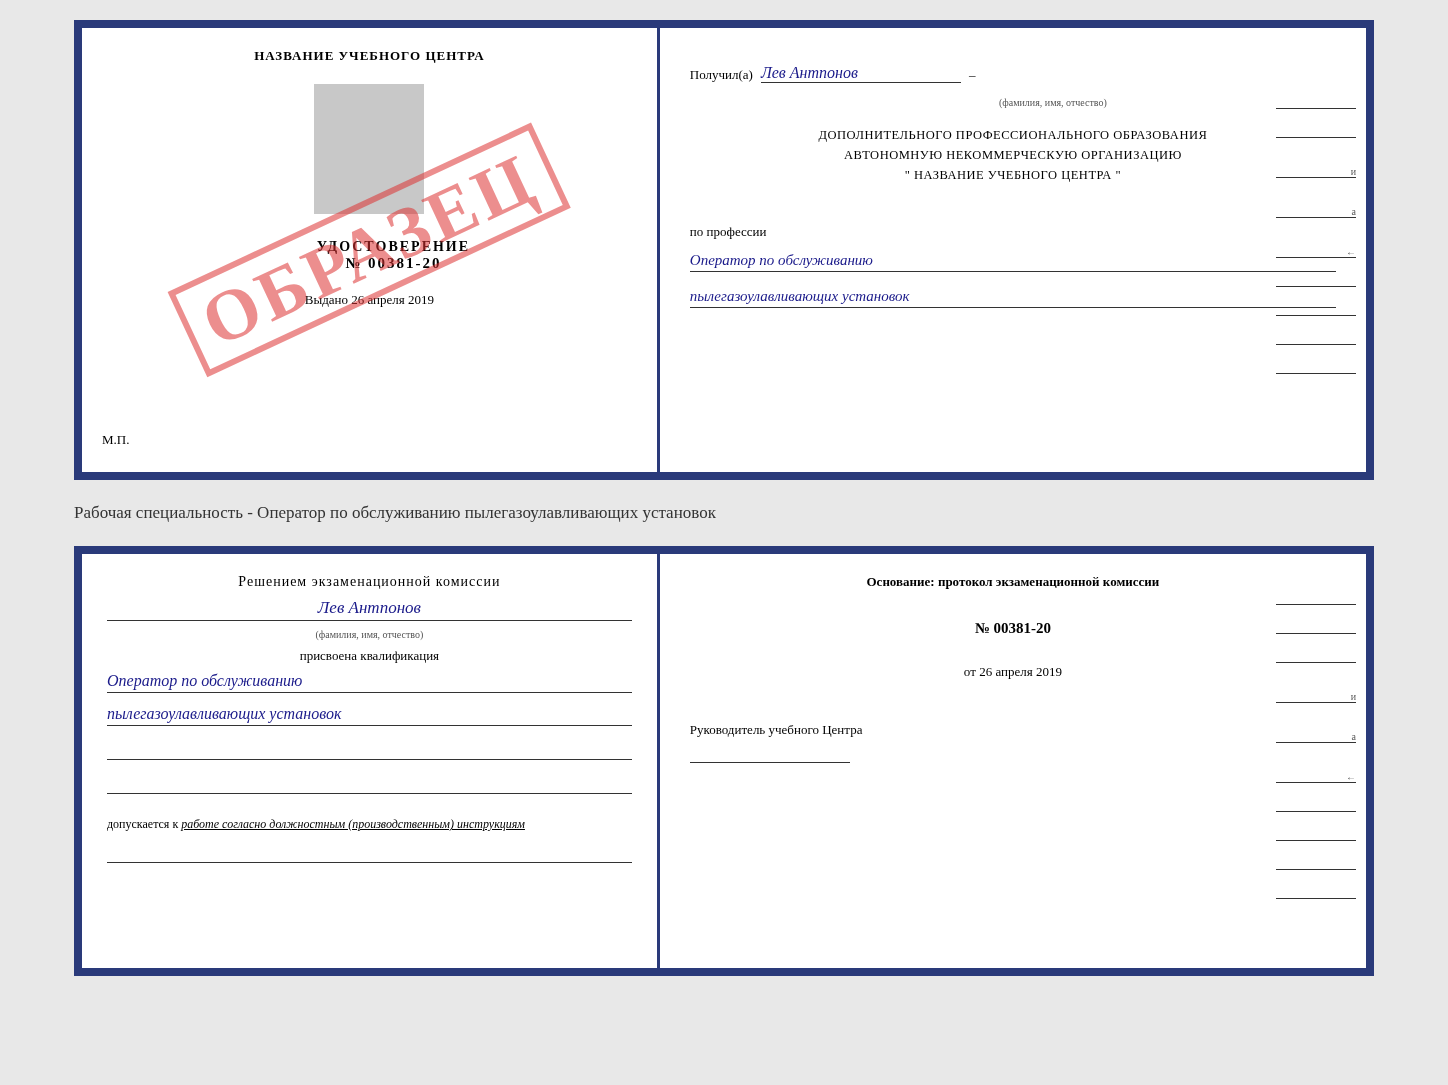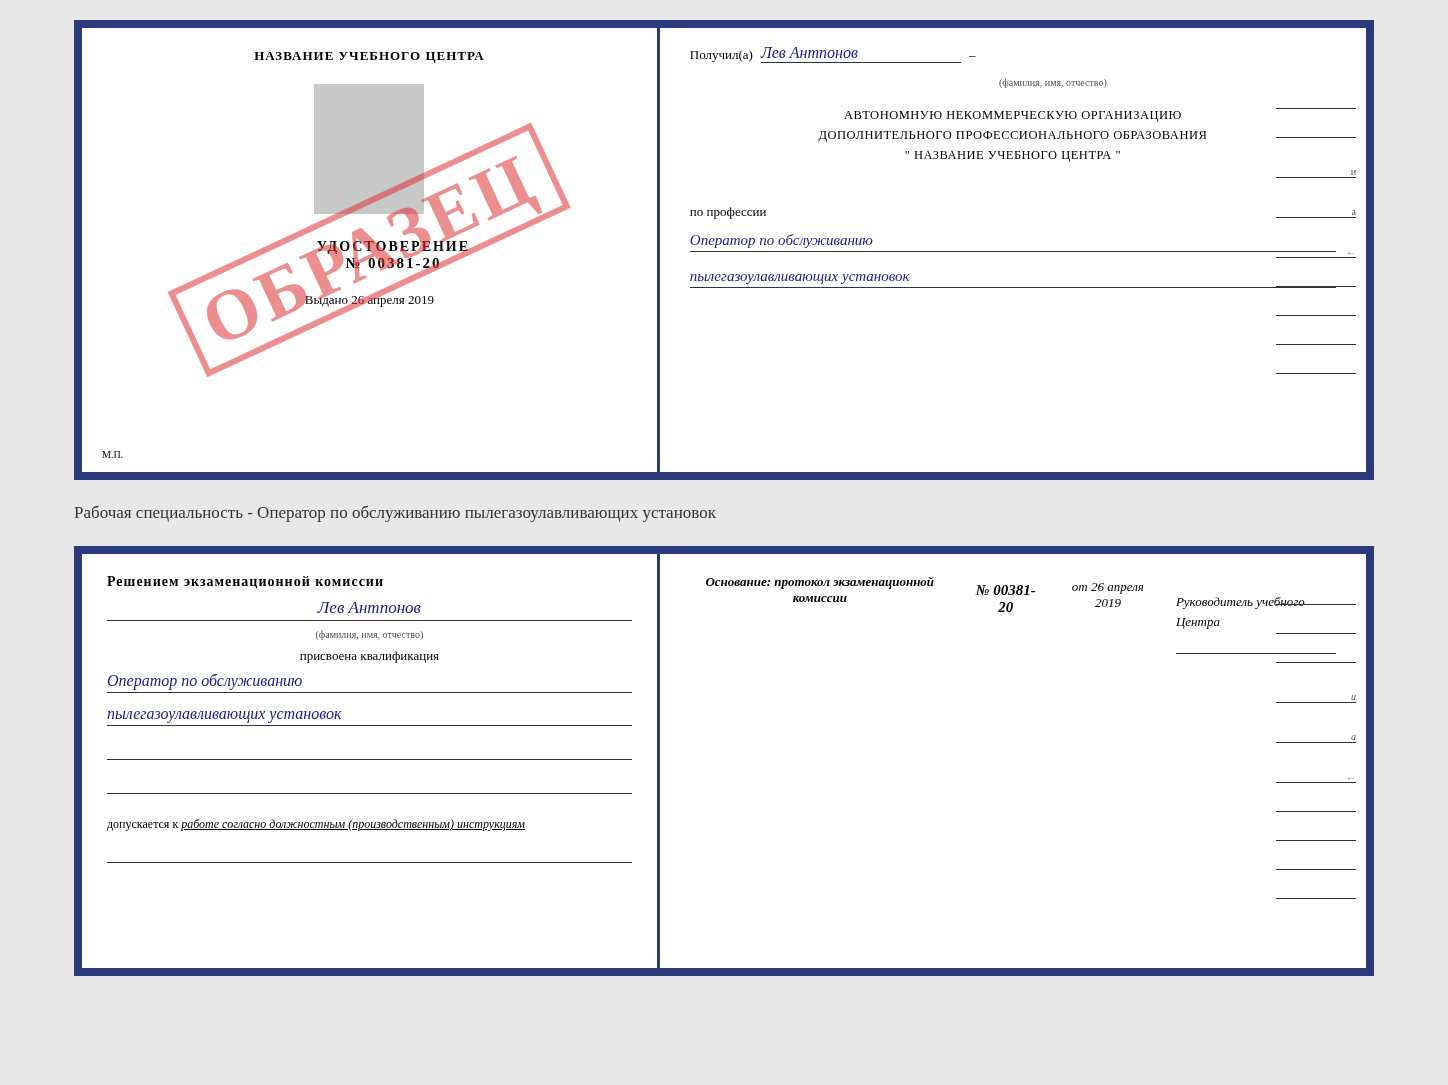--- a/index.html
+++ b/index.html
@@ -36,21 +36,21 @@
       padding: 20px 25px;
       display: flex;
       flex-direction: column;
       align-items: center;
       position: relative;
       overflow: hidden;
     }
 
     .cert-right {
       width: 55%;
-      padding: 16px 30px;
+      padding: 36px 30px;
       display: flex;
       flex-direction: column;
       gap: 12px;
       position: relative;
     }
 
     .school-title {
       font-size: 13px;
       font-weight: bold;
       text-align: center;
@@ -84,23 +84,23 @@
       letter-spacing: 2px;
     }
 
     .vydano-line {
       margin-top: 20px;
       font-size: 13px;
     }
 
     .mp-line {
       position: absolute;
-      bottom: 12px;
+      bottom: 24px;
       left: 20px;
-      font-size: 10px;
+      font-size: 13px;
     }
 
     
     .obrazets-stamp {
       position: absolute;
       top: 50%;
       left: 50%;
       transform: translate(-50%, -50%) rotate(-25deg);
       font-size: 72px;
       font-weight: 900;
@@ -227,30 +227,29 @@
       display: flex;
       flex-direction: column;
       gap: 8px;
       position: relative;
     }
 
     .cert-bottom-right {
       width: 55%;
       padding: 20px 30px;
       display: flex;
-      flex-direction: row;
+      flex-direction: column;
       gap: 22px;
       position: relative;
-      font-style: italic;
     }
 
     .resheniem-title {
       font-size: 14px;
-      font-weight: bold;
-      text-align: left;
+      font-weight: normal;
+      text-align: center;
       letter-spacing: 1px;
     }
 
     .person-name-bottom {
       font-size: 17px;
       font-style: italic;
       color: #1a1a8a;
       font-family: 'Segoe Script', cursive, 'Times New Roman';
       border-bottom: 1px solid #333;
       text-align: center;
@@ -376,22 +375,22 @@
     <div class="cert-right">
       <div style="display:flex; align-items:flex-end; gap:8px; flex-wrap:wrap;">
         <span style="font-size:13px;">Получил(а)</span>
         <span class="poluchil-name">Лев Антпонов</span>
         <span style="font-size:13px;">–</span>
       </div>
       <div class="fio-label">(фамилия, имя, отчество)</div>
 
 
       <div class="org-block">
+        <div>ДОПОЛНИТЕЛЬНОГО ПРОФЕССИОНАЛЬНОГО ОБРАЗОВАНИЯ</div>
         <div>АВТОНОМНУЮ НЕКОММЕРЧЕСКУЮ ОРГАНИЗАЦИЮ</div>
-        <div>ДОПОЛНИТЕЛЬНОГО ПРОФЕССИОНАЛЬНОГО ОБРАЗОВАНИЯ</div>
         <div class="org-name-quoted">"  НАЗВАНИЕ УЧЕБНОГО ЦЕНТРА  "</div>
       </div>
 
       <div class="po-professii">по профессии</div>
       <div class="profession-line1">Оператор по обслуживанию</div>
       <div class="profession-line2">пылегазоулавливающих установок</div>
 
       <div class="right-side-lines">
         <div class="small-dash"></div>
         <div class="small-dash"></div>

